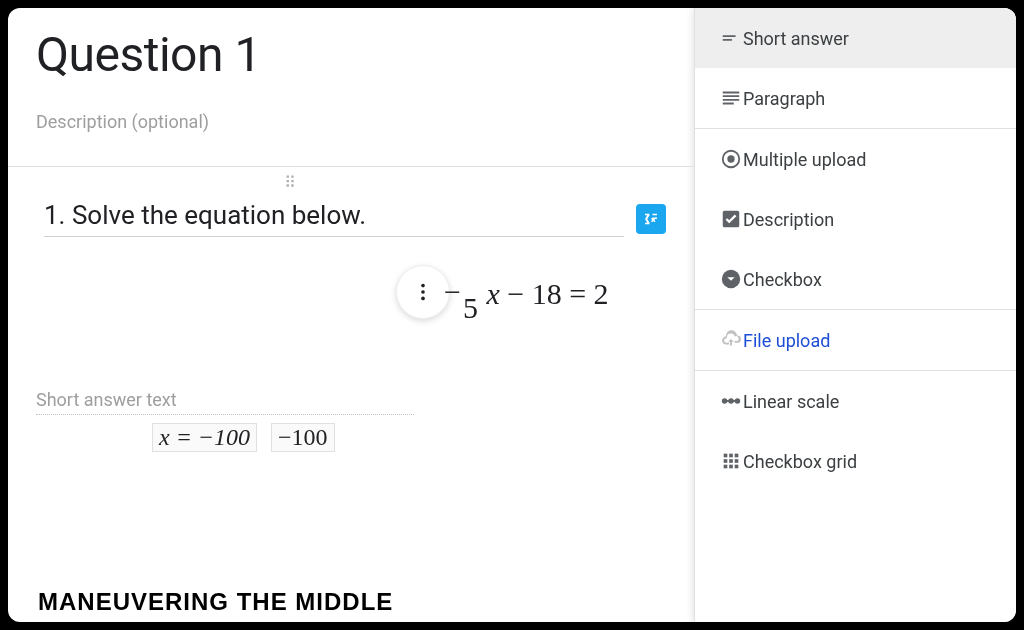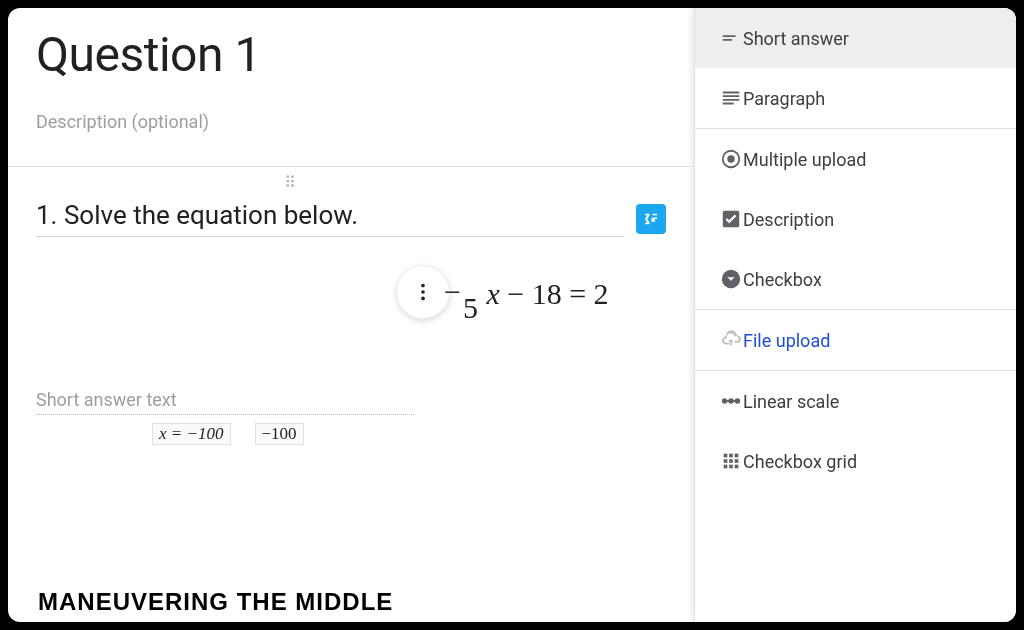--- a/index.html
+++ b/index.html
@@ -16,21 +16,21 @@
   }
   .description {
     font-size: 18px; color: #9e9e9e; margin-bottom: 34px;
   }
   .divider-outer { height: 1px; background: #e0e0e0; margin: 0 -28px; }
   .drag-handle {
     text-align: center; color: #b0b0b0; font-size: 16px; letter-spacing: 2px; padding: 6px 0 2px;
     position: relative; left: -60px;
   }
   .question-row {
-    display: flex; align-items: center; gap: 12px; margin-top: 6px;
+    display: flex; align-items: center; gap: 12px; margin-top: 6px; margin-left: 8px;
   }
   .question-text {
     font-size: 26px; color: #202124; flex: 1; padding-bottom: 6px;
     border-bottom: 1px solid #d0d0d0;
   }
   .badge {
     width: 30px; height: 30px; background: #1aa7f0; border-radius: 4px;
     display: inline-flex; align-items: center; justify-content: center;
   }
   .badge svg { width: 18px; height: 18px; fill: #fff; }
@@ -54,22 +54,22 @@
   }
   .equation .bar { margin: 0 2px 0 -2px; position: relative; top: -2px; }
   .short-answer {
     font-size: 18px; color: #9e9e9e; margin-top: 40px;
     border-bottom: 1px dotted #c0c0c0; padding-bottom: 4px; width: 60%;
   }
   .correct-label {
     color: #1e8e3e; font-size: 18px; margin-top: 22px;
   }
   .answers-row {
-    margin-top: 8px; margin-left: 116px; display: flex; gap: 24px;
-    font-family: "Times New Roman", serif; font-size: 17px; color: #202124;
+    margin-top: 8px; margin-left: 116px; display: flex; gap: 14px;
+    font-family: "Times New Roman", serif; font-size: 24px; color: #202124;
   }
   .answer-box {
     border: 1px solid #e0e0e0; padding: 0 6px; background: #fafafa;
     font-style: italic;
   }
   .answer-box.plain { font-style: normal; }
   .watermark {
     position: absolute; left: 30px; bottom: 6px;
     font-size: 24px; font-weight: 700; letter-spacing: 1px; color: #000;
     font-family: Arial, sans-serif;

